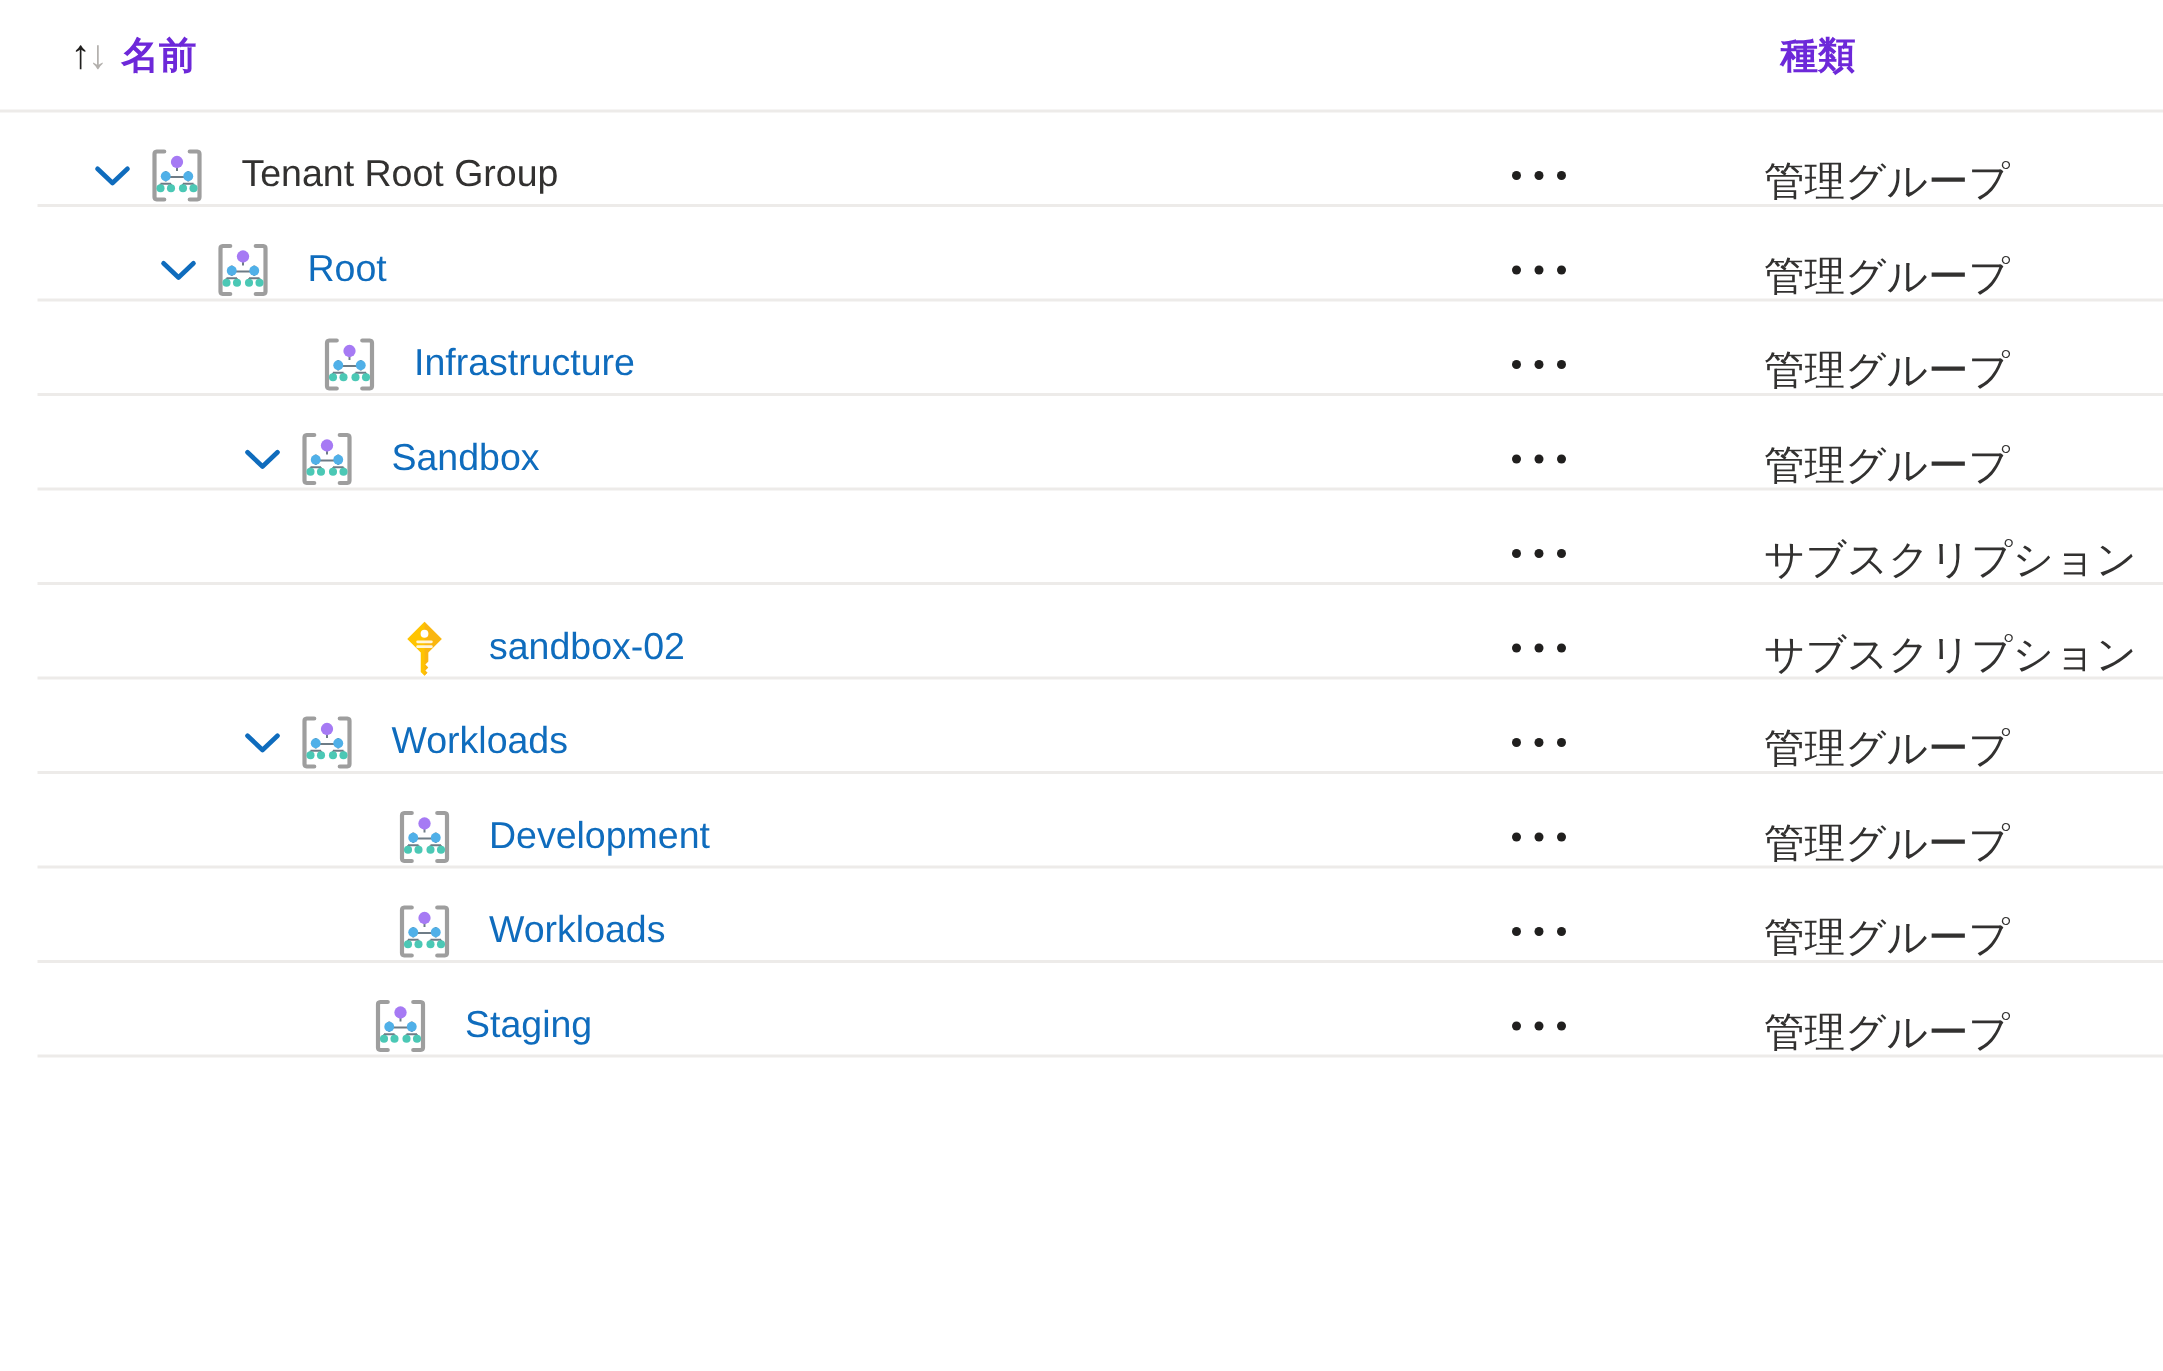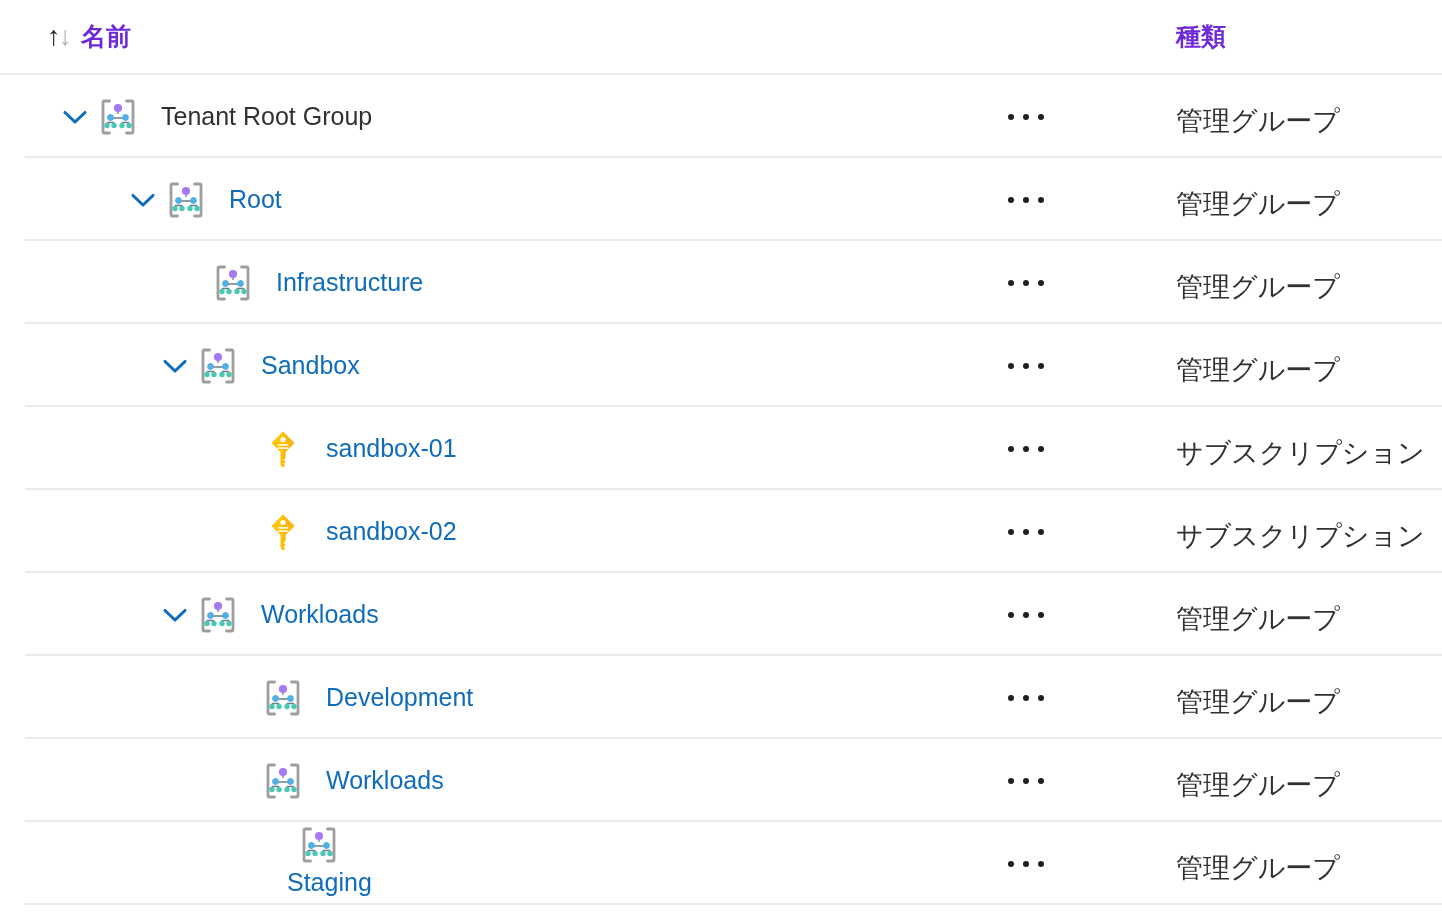--- a/index.html
+++ b/index.html
@@ -70,21 +70,21 @@
     display: flex;
     align-items: center;
   }
 
   
   .grid-body {
     position: relative;
   }
   .grid-row {
     position: relative;
-    height: 83px;
+    height: 63px;
     box-sizing: border-box;
   }
   .grid-row::after {
     content: "";
     position: absolute;
     left: 25px;
     right: 0;
     bottom: 0;
     height: 2px;
     background: #edebe9;
@@ -189,21 +189,21 @@
 
   <div class="grid-header">
     <div class="col-name-header">
       <span class="sort-arrows">
         <span class="sort-asc">↑</span>
         <span class="sort-desc">↓</span>
       </span>
       <span class="header-label">名前</span>
     </div>
     <div class="col-type-header">
-      <span class="header-label" style="margin-left:0">種類</span>
+      <span class="header-label" style="margin-left:11px">種類</span>
     </div>
   </div>
 
   <div class="grid-body" id="grid-body">
       <div class="grid-row">
         <div class="row-name-cell" style="left: 55px;">
           <span class="chevron">
             <svg width="34" height="34" viewBox="0 0 34 34" aria-hidden="true">
               <path d="M7 12.5 L17 22 L27 12.5" fill="none" stroke="#0f6cbd" stroke-width="3.1" stroke-linecap="round" stroke-linejoin="round"></path>
             </svg>
@@ -228,21 +228,21 @@
         <button class="ellipsis-btn">
           <span class="ellipsis-dots">
             <i></i>
             <i></i>
             <i></i>
           </span>
         </button>
         <div class="row-type-cell">管理グループ</div>
       </div>
       <div class="grid-row">
-        <div class="row-name-cell" style="left: 123px;">
+        <div class="row-name-cell" style="left: 99px;">
           <span class="chevron">
             <svg width="34" height="34" viewBox="0 0 34 34" aria-hidden="true">
               <path d="M7 12.5 L17 22 L27 12.5" fill="none" stroke="#0f6cbd" stroke-width="3.1" stroke-linecap="round" stroke-linejoin="round"></path>
             </svg>
           </span>
           <span class="mg-icon">
             <svg width="42" height="42" viewBox="0 0 42 42" aria-hidden="true">
               <path d="M12.5 5 H7.5 A1.6 1.6 0 0 0 6 6.6 V35.4 A1.6 1.6 0 0 0 7.5 37 H12.5" fill="none" stroke="#9e9e9e" stroke-width="2.8" stroke-linecap="round" stroke-linejoin="round"></path>
               <path d="M29.5 5 H34.5 A1.6 1.6 0 0 1 36 6.6 V35.4 A1.6 1.6 0 0 1 34.5 37 H29.5" fill="none" stroke="#9e9e9e" stroke-width="2.8" stroke-linecap="round" stroke-linejoin="round"></path>
               <path d="M21 14 V18 M13.5 22 H28.5 M13.5 18 V22 M28.5 18 V22" stroke="#6e7c86" stroke-width="1.3" fill="none"></path>
@@ -320,54 +320,42 @@
           <span class="row-label">Sandbox</span>
         </div>
         <button class="ellipsis-btn">
           <span class="ellipsis-dots">
             <i></i>
             <i></i>
             <i></i>
           </span>
         </button>
         <div class="row-type-cell">管理グループ</div>
+      </div>
+      <div class="grid-row">
+        <button class="ellipsis-btn">
+          <span class="ellipsis-dots">
+            <i></i>
+            <i></i>
+            <i></i>
+          </span>
+        </button>
+        <div class="row-type-cell">サブスクリプション</div>
       </div>
       <div class="grid-row">
         <div class="row-name-cell" style="left: 260px;">
           <span class="sub-icon">
             <svg width="42" height="42" viewBox="0 0 42 42" aria-hidden="true">
               <path d="M21 3.5 L32.5 15 L23.5 24 V30 L21.5 32 L23.5 34 L21.5 36 L23 37.5 L21 39.5 L18.5 37 V24 L9.5 15 Z" fill="#ffc400"></path>
               <path d="M21 3.5 L32.5 15 L23.5 24 V30 L21.5 32 L23.5 34 L21.5 36 L23 37.5 L21 39.5 V3.5 Z" fill="#f5a623" opacity="0.45"></path>
               <circle cx="21" cy="11.5" r="2.6" fill="#ffffff"></circle>
               <rect x="15.5" y="16" width="11" height="1.8" rx="0.9" fill="#ffffff" opacity="0.85"></rect>
               <rect x="15.5" y="19.2" width="11" height="1.8" rx="0.9" fill="#ffffff" opacity="0.85"></rect>
             </svg>
           </span>
-          <span class="row-label">sandbox-01</span>
-        </div>
-        <button class="ellipsis-btn">
-          <span class="ellipsis-dots">
-            <i></i>
-            <i></i>
-            <i></i>
-          </span>
-        </button>
-        <div class="row-type-cell">サブスクリプション</div>
-      </div>
-      <div class="grid-row">
-        <div class="row-name-cell" style="left: 260px;">
-          <span class="sub-icon">
-            <svg width="42" height="42" viewBox="0 0 42 42" aria-hidden="true">
-              <path d="M21 3.5 L32.5 15 L23.5 24 V30 L21.5 32 L23.5 34 L21.5 36 L23 37.5 L21 39.5 L18.5 37 V24 L9.5 15 Z" fill="#ffc400"></path>
-              <path d="M21 3.5 L32.5 15 L23.5 24 V30 L21.5 32 L23.5 34 L21.5 36 L23 37.5 L21 39.5 V3.5 Z" fill="#f5a623" opacity="0.45"></path>
-              <circle cx="21" cy="11.5" r="2.6" fill="#ffffff"></circle>
-              <rect x="15.5" y="16" width="11" height="1.8" rx="0.9" fill="#ffffff" opacity="0.85"></rect>
-              <rect x="15.5" y="19.2" width="11" height="1.8" rx="0.9" fill="#ffffff" opacity="0.85"></rect>
-            </svg>
-          </span>
           <span class="row-label">sandbox-02</span>
         </div>
         <button class="ellipsis-btn">
           <span class="ellipsis-dots">
             <i></i>
             <i></i>
             <i></i>
           </span>
         </button>
         <div class="row-type-cell">サブスクリプション</div>
@@ -455,21 +443,21 @@
         <button class="ellipsis-btn">
           <span class="ellipsis-dots">
             <i></i>
             <i></i>
             <i></i>
           </span>
         </button>
         <div class="row-type-cell">管理グループ</div>
       </div>
       <div class="grid-row">
-        <div class="row-name-cell" style="left: 267px; flex-direction: column;">
+        <div class="row-name-cell" style="left: 244px;">
           <span class="mg-icon">
             <svg width="42" height="42" viewBox="0 0 42 42" aria-hidden="true">
               <path d="M12.5 5 H7.5 A1.6 1.6 0 0 0 6 6.6 V35.4 A1.6 1.6 0 0 0 7.5 37 H12.5" fill="none" stroke="#9e9e9e" stroke-width="2.8" stroke-linecap="round" stroke-linejoin="round"></path>
               <path d="M29.5 5 H34.5 A1.6 1.6 0 0 1 36 6.6 V35.4 A1.6 1.6 0 0 1 34.5 37 H29.5" fill="none" stroke="#9e9e9e" stroke-width="2.8" stroke-linecap="round" stroke-linejoin="round"></path>
               <path d="M21 14 V18 M13.5 22 H28.5 M13.5 18 V22 M28.5 18 V22" stroke="#6e7c86" stroke-width="1.3" fill="none"></path>
               <path d="M13.5 22 V25 M28.5 22 V25 M10 29 V26.5 M17 29 V26.5 M25 29 V26.5 M32 29 V26.5 M10 26.5 H17 M25 26.5 H32" stroke="#6e7c86" stroke-width="1.3" fill="none"></path>
               <circle cx="21" cy="12" r="4.1" fill="#a67af4"></circle>
               <circle cx="13.5" cy="21.5" r="3.3" fill="#50b0e8"></circle>
               <circle cx="28.5" cy="21.5" r="3.3" fill="#50b0e8"></circle>
               <circle cx="10" cy="29.5" r="2.7" fill="#4bc8b5"></circle>

